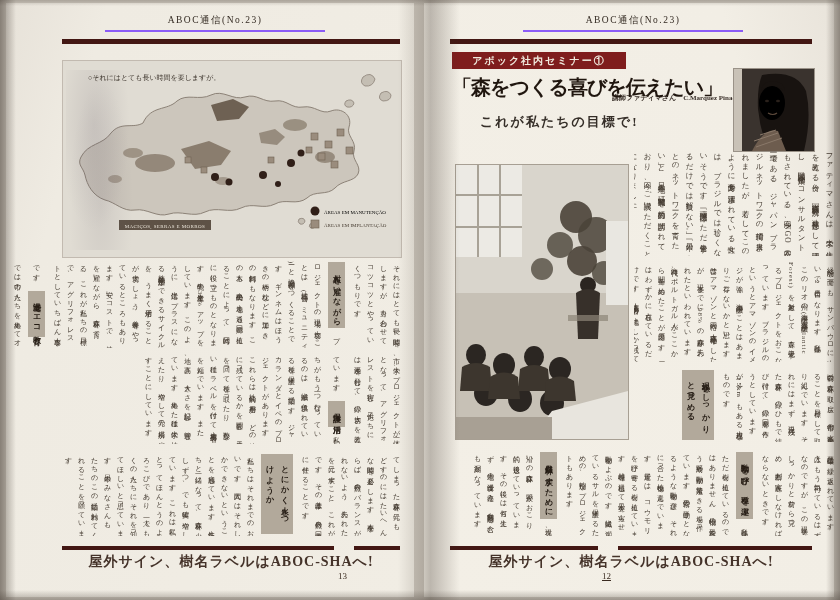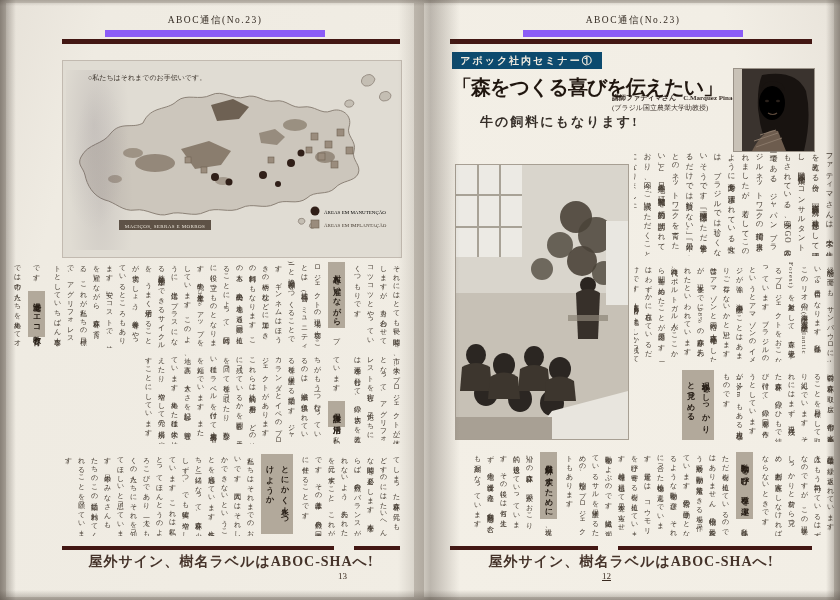--- a/index.html
+++ b/index.html
@@ -9,21 +9,21 @@
   #page-left{left:6px;width:408px;background:linear-gradient(105deg,#e7e2d9 0%,#efebe2 18%,#f1ede4 100%);}
   #page-right{left:424px;width:410px;background:linear-gradient(255deg,#e9e4db 0%,#f2eee5 20%,#f3efe6 100%);}
   .edge{position:absolute;pointer-events:none;}
   #edge-left{left:0;top:0;width:16px;height:600px;background:linear-gradient(to right,rgba(64,55,47,.5),rgba(64,55,47,0));}
   #edge-right{right:0;top:0;width:14px;height:600px;background:linear-gradient(to left,rgba(64,55,47,.45),rgba(64,55,47,0));}
   #edge-bottom{left:0;bottom:0;width:840px;height:10px;background:linear-gradient(to top,rgba(64,55,47,.35),rgba(64,55,47,0));}
   #edge-top{left:0;top:0;width:840px;height:6px;background:linear-gradient(to bottom,rgba(64,55,47,.25),rgba(64,55,47,0));}
   #gutter{left:398px;top:0;width:62px;height:600px;background:linear-gradient(to right,rgba(70,60,50,0),rgba(70,60,50,.22) 42%,rgba(60,50,42,.30) 52%,rgba(70,60,50,0));}
 
   .page-header{position:absolute;top:14px;height:16px;text-align:center;font-size:9.5px;
-               letter-spacing:1.5px;color:#332a22;border-bottom:7px solid #8b5cf6;}
+               letter-spacing:1.5px;color:#332a22;border-bottom:2px solid #8b5cf6;}
   #header-left{left:105px;width:220px;}
   #header-right{left:523px;width:220px;}
   .rule-top{position:absolute;height:5px;background:#431713;}
   #rule-top-left{left:62px;top:39px;width:338px;}
   #rule-top-right{left:450px;top:39px;width:362px;}
 
   
   #figure-map{position:absolute;left:62px;top:60px;width:338px;height:196px;
               background:#e0dcd3;border:1px solid #c2bab0;}
   #map-caption{position:absolute;left:88px;top:74px;width:250px;font-size:7px;line-height:9px;
@@ -40,21 +40,21 @@
            font-size:8px;line-height:15px;padding:6px 1px;margin:2px 5px;}
   #l-band-1{left:14px;top:260px;width:388px;height:88px;}
   #l-band-2{left:14px;top:352px;width:388px;height:92px;}
   #l-band-3{left:14px;top:452px;width:388px;height:84px;}
   #r-band-a1{left:634px;top:148px;width:202px;height:108px;font-size:7.5px;line-height:14px;}
   #r-band-a2{left:634px;top:262px;width:202px;height:100px;}
   #r-band-b{left:634px;top:368px;width:202px;height:74px;}
   #r-band-c{left:456px;top:450px;width:380px;height:86px;}
 
   
-  #seminar-badge{position:absolute;left:452px;top:52px;width:150px;height:17px;background:#0c4a6e;
+  #seminar-badge{position:absolute;left:452px;top:52px;width:174px;height:17px;background:#7f1d1d;
                  color:#f1ebdf;font-size:10px;font-weight:bold;letter-spacing:2px;
                  text-align:center;line-height:17px;}
   #lecturer{position:absolute;left:612px;top:50px;width:225px;font-size:7px;line-height:9.5px;color:#3a302a;}
   #lecturer .l1{font-weight:bold;margin-top:44px;}
   #headline{position:absolute;left:452px;top:74px;width:288px;font-size:20px;font-weight:bold;
             letter-spacing:-1px;color:#20160f;}
   #subhead{position:absolute;left:480px;top:113px;font-size:13px;font-weight:bold;
            letter-spacing:2px;color:#352e28;}
 
   
@@ -148,21 +148,21 @@
 
       <g>
         <circle cx="252" cy="150" r="4.5" fill="#301f18"></circle>
         <text x="261" y="152.5" font-size="5" fill="#46why">ÁREAS EM MANUTENÇÃO</text>
         <rect x="248" y="159" width="8" height="8" fill="#9a8c7d" stroke="#6e6153" stroke-width="0.6"></rect>
         <text x="261" y="166" font-size="5" fill="#463c31">ÁREAS EM IMPLANTAÇÃO</text>
       </g>
     </svg>
   </div>
   <div id="map-caption">
-    <div>○私たちはそれまでのお手伝いです。</div>
+    <div>○それにはとても長い時間を要しますが。</div>
   </div>
   <div id="bleed-smudge"></div>
 
   <div class="band" id="l-band-1">
     <span class="seg">それにはとても長い時間を要しますが、力を合わせてコツコツとやっていくつもりです。</span>
     <span class="colhead">村人を雇いながら</span>
     <span class="seg">プロジェクトの現場で大切なことは、地域社会(コミュニティー)と協力関係をつくることです。ギンネムはほうきの柄や枕などに加工でき、牛の飼料にもなります。この木も、小農民の土地を通る回廊に植えることによって、同時に経済的に役に立つものとなります。牛乳の生産量30%アップを目指しています。このように、生活にプラスになる林産物生産ができるサイクルを、うまく活用することが大切でしょう。養蜂をやっているところもあります。安いコストで、地域住民を雇いながら、森林を育てる。これが私たちの目標で、アグリフォレストとしていちばん大事な視点です。</span>
     <span class="colhead">漫画でエコ教育</span>
     <span class="seg">大学では市の人たちを集めてオリエンテーションをしています。市も法律を作ってプロジェクトを進めています。</span>
   </div>
@@ -173,24 +173,23 @@
   </div>
   <div class="band" id="l-band-3">
     <span class="seg">てしまった森林を元にもどすのにはたいへんな時間を必要とします。本来ならば、自然のバランスが崩れないよう、失われた森林を元に戻すこと、これが大事です。その基本は、自然の回復力に任せることです。</span>
     <span class="colhead">とにかく火をつけようか</span>
     <span class="seg">私たちはそれまでのお手伝いです。人間にはそれしかできないということを痛感しています。生徒たちと一緒になって、森林を少しずつ、でも確実に増やしています。これは私にとってほんとうのよろこびであり、一人でも多くの人たちにそれを知ってほしいと思っています。日本のみなさんも、私たちのこの活動に触れてくれることを願っています。</span>
   </div>
 
   <div id="seminar-badge">アボック社内セミナー①</div>
   <div id="lecturer">
     <div class="l1">講師ファティマさん　C.Marquez Pina-Rodrigues</div>
-    <div class="l2">(ブラジル国立農業大学助教授)</div>
   </div>
   <div id="headline">「森をつくる喜びを伝えたい」</div>
-  <div id="subhead">牛の飼料にもなります!</div>
+  <div id="subhead">これが私たちの目標で!</div>
 
   <div id="portrait">
     <svg width="80" height="82" viewBox="0 0 80 82">
       <rect width="80" height="82" fill="#3a332e"></rect>
       <rect x="0" y="0" width="8" height="82" fill="#c9c2b7"></rect>
       <path d="M28,6 Q62,0 72,22 Q78,48 70,82 L34,82 Q26,60 24,40 Q23,18 28,6 Z" fill="#181310"></path>
       <ellipse cx="38" cy="34" rx="13" ry="17" fill="#bda globes"></ellipse>
       <path d="M27,22 Q38,12 50,22 Q52,14 40,12 Q28,12 27,22 Z" fill="#181310"></path>
       <ellipse cx="33" cy="32" rx="2" ry="1.2" fill="#2a211b"></ellipse>
       <ellipse cx="44" cy="32" rx="2" ry="1.2" fill="#2a211b"></ellipse>

